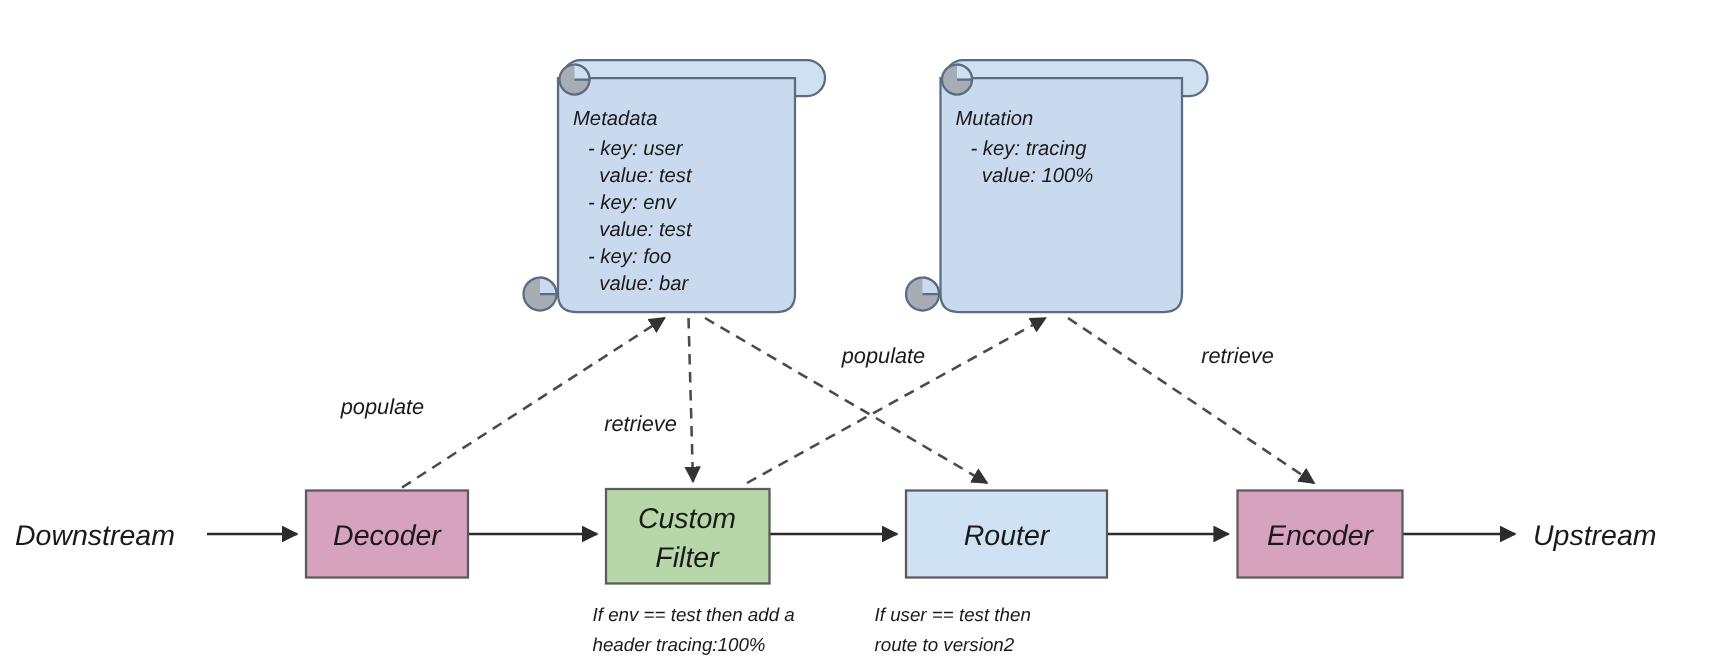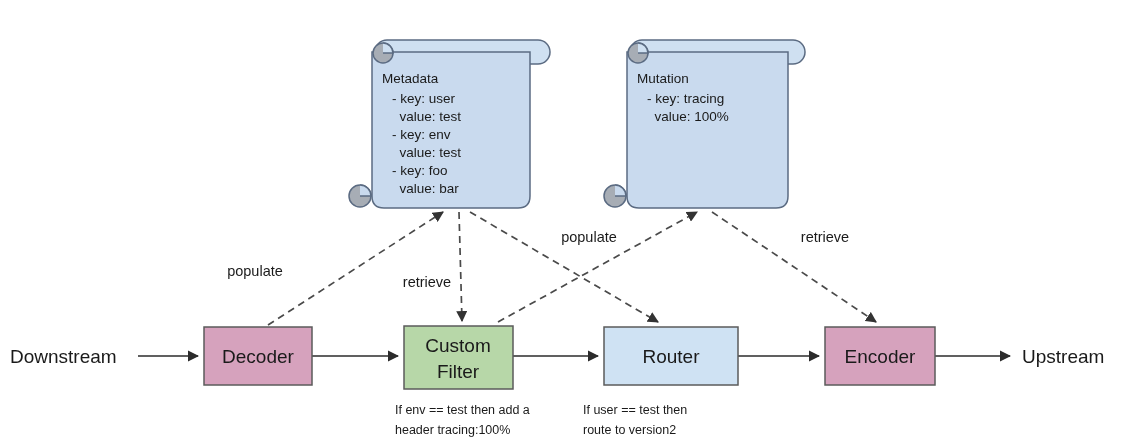--- a/index.html
+++ b/index.html
@@ -10,20 +10,21 @@
   body {
     width: 1143px;
     height: 446px;
     font-family: "Liberation Sans", sans-serif;
     overflow: hidden;
   }
   #diagram-root {
     position: relative;
     width: 1009px;
     height: 446px;
+    font-style: italic;
   }
   svg.canvas {
     position: absolute;
     inset: 0;
     width: 1143px;
     height: 446px;
   }
   text {
     font-family: "Liberation Sans", sans-serif;
     fill: #1a1a1a;

